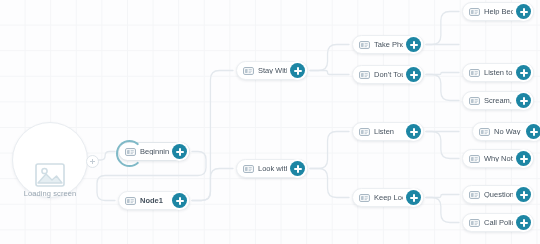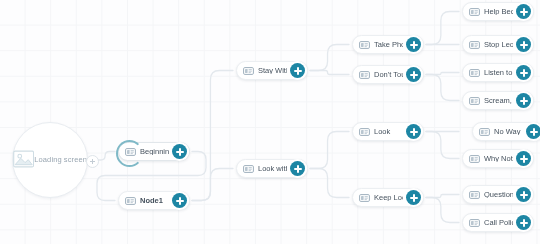--- a/index.html
+++ b/index.html
@@ -18,21 +18,21 @@
     background-position:-1px -1px;
   }
   #edges{position:absolute;left:0;top:0;width:540px;height:244px;pointer-events:none;}
 
   
   .start-node{
     position:absolute;box-sizing:border-box;
     width:76px;height:76px;border-radius:50%;
     background:#ffffff;border:1px solid #e9edf1;
     box-shadow:0 1px 3px rgba(40,60,80,.07);
-    display:flex;flex-direction:row;align-items:center;justify-content:flex-end;
+    display:flex;flex-direction:column;align-items:center;justify-content:flex-end;
   }
   .start-icon{width:30px;height:24px;display:block;margin-bottom:3px;}
   .start-label{
     font-size:7.5px;color:#9aa7b2;letter-spacing:.1px;
     white-space:nowrap;line-height:1;
   }
   .start-port{
     position:absolute;width:11px;height:11px;border-radius:50%;
     background:#ffffff;border:1px solid #dfe5ea;
     display:flex;align-items:center;justify-content:center;
@@ -183,21 +183,21 @@
       <div class="pill-add"></div>
     </div>
     <div class="pill" style="left: 352px; top: 122px; width: 72px;">
       <svg class="pill-icon" viewBox="0 0 11 8">
         <rect x=".6" y=".6" width="9.8" height="6.8" rx="1.2" fill="#ffffff" stroke="#9fb0bd" stroke-width="1"></rect>
         <rect x="2" y="2" width="2.6" height="4" rx=".4" fill="#b9c6d0"></rect>
         <rect x="5.6" y="2.2" width="3.2" height=".9" fill="#b9c6d0"></rect>
         <rect x="5.6" y="3.7" width="3.2" height=".9" fill="#b9c6d0"></rect>
         <rect x="5.6" y="5.2" width="2.2" height=".9" fill="#b9c6d0"></rect>
       </svg>
-      <span class="pill-label">Look</span>
+      <span class="pill-label">Listen</span>
       <div class="pill-add"></div>
     </div>
     <div class="pill" style="left: 352px; top: 188px; width: 72px;">
       <svg class="pill-icon" viewBox="0 0 11 8">
         <rect x=".6" y=".6" width="9.8" height="6.8" rx="1.2" fill="#ffffff" stroke="#9fb0bd" stroke-width="1"></rect>
         <rect x="2" y="2" width="2.6" height="4" rx=".4" fill="#b9c6d0"></rect>
         <rect x="5.6" y="2.2" width="3.2" height=".9" fill="#b9c6d0"></rect>
         <rect x="5.6" y="3.7" width="3.2" height=".9" fill="#b9c6d0"></rect>
         <rect x="5.6" y="5.2" width="2.2" height=".9" fill="#b9c6d0"></rect>
       </svg>
@@ -208,31 +208,20 @@
       <svg class="pill-icon" viewBox="0 0 11 8">
         <rect x=".6" y=".6" width="9.8" height="6.8" rx="1.2" fill="#ffffff" stroke="#9fb0bd" stroke-width="1"></rect>
         <rect x="2" y="2" width="2.6" height="4" rx=".4" fill="#b9c6d0"></rect>
         <rect x="5.6" y="2.2" width="3.2" height=".9" fill="#b9c6d0"></rect>
         <rect x="5.6" y="3.7" width="3.2" height=".9" fill="#b9c6d0"></rect>
         <rect x="5.6" y="5.2" width="2.2" height=".9" fill="#b9c6d0"></rect>
       </svg>
       <span class="pill-label">Help Becky</span>
       <div class="pill-add"></div>
     </div>
-    <div class="pill" style="left: 462px; top: 35px; width: 72px;">
-      <svg class="pill-icon" viewBox="0 0 11 8">
-        <rect x=".6" y=".6" width="9.8" height="6.8" rx="1.2" fill="#ffffff" stroke="#9fb0bd" stroke-width="1"></rect>
-        <rect x="2" y="2" width="2.6" height="4" rx=".4" fill="#b9c6d0"></rect>
-        <rect x="5.6" y="2.2" width="3.2" height=".9" fill="#b9c6d0"></rect>
-        <rect x="5.6" y="3.7" width="3.2" height=".9" fill="#b9c6d0"></rect>
-        <rect x="5.6" y="5.2" width="2.2" height=".9" fill="#b9c6d0"></rect>
-      </svg>
-      <span class="pill-label">Stop Leo</span>
-      <div class="pill-add"></div>
-    </div>
     <div class="pill" style="left: 462px; top: 63px; width: 72px;">
       <svg class="pill-icon" viewBox="0 0 11 8">
         <rect x=".6" y=".6" width="9.8" height="6.8" rx="1.2" fill="#ffffff" stroke="#9fb0bd" stroke-width="1"></rect>
         <rect x="2" y="2" width="2.6" height="4" rx=".4" fill="#b9c6d0"></rect>
         <rect x="5.6" y="2.2" width="3.2" height=".9" fill="#b9c6d0"></rect>
         <rect x="5.6" y="3.7" width="3.2" height=".9" fill="#b9c6d0"></rect>
         <rect x="5.6" y="5.2" width="2.2" height=".9" fill="#b9c6d0"></rect>
       </svg>
       <span class="pill-label">Listen to ...</span>
       <div class="pill-add"></div>

